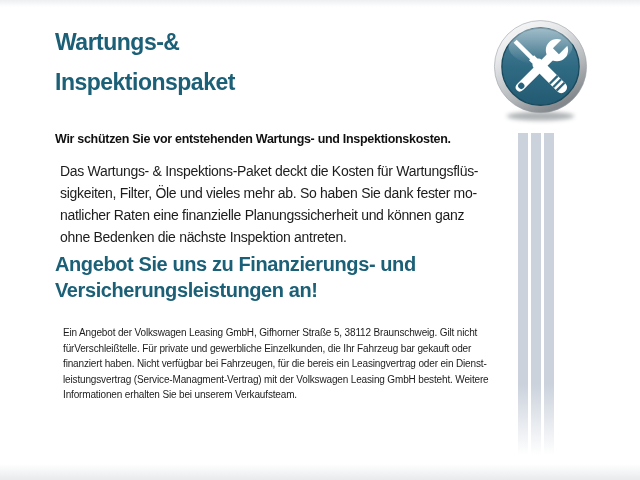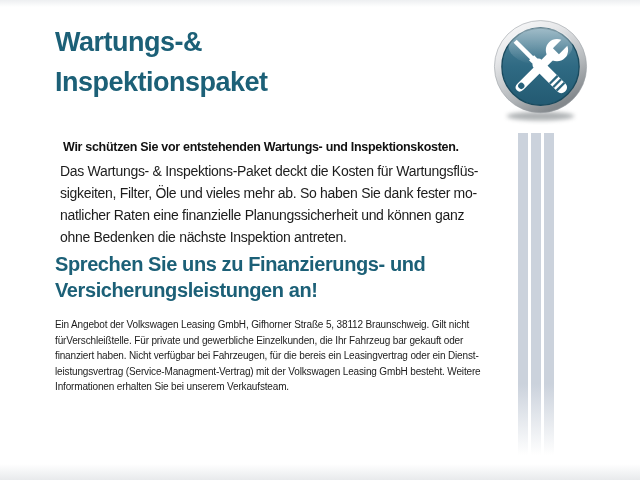--- a/index.html
+++ b/index.html
@@ -16,48 +16,48 @@
     position: absolute; top: 0; left: 0; right: 0; height: 7px;
     background: linear-gradient(to bottom, #edeff1, rgba(237,239,241,0));
   }
   .edge-bottom {
     position: absolute; bottom: 0; left: 0; right: 0; height: 16px;
     background: linear-gradient(to top, #e8eaec, rgba(232,234,236,0));
   }
 
   .title {
     position: absolute; left: 55px; top: 22px; margin: 0;
-    font-size: 27px; line-height: 40px; font-weight: bold;
+    font-size: 23px; line-height: 40px; font-weight: bold;
     letter-spacing: -0.5px; color: #1c6077;
     white-space: pre-line;
   }
 
   .lead {
-    position: absolute; left: 55px; top: 131px; margin: 8px;
+    position: absolute; left: 55px; top: 131px; margin: 0;
     font-size: 12.5px; line-height: 16px; font-weight: bold;
     letter-spacing: -0.3px; color: #111111;
     white-space: pre;
   }
 
   .bodytext {
     position: absolute; left: 55px; top: 155px; margin: 5px;
     font-size: 14px; line-height: 22px; font-weight: normal;
     letter-spacing: -0.3px; color: #1c1c1c;
     white-space: pre-line;
   }
 
   .cta {
     position: absolute; left: 55px; top: 251px; margin: 0;
     font-size: 20px; line-height: 26px; font-weight: bold;
     letter-spacing: -0.4px; color: #1c6077;
     white-space: pre-line;
   }
 
   .legal {
-    position: absolute; left: 55px; top: 317px; margin: 0;
+    position: absolute; left: 55px; top: 317px; margin: 8px;
     font-size: 10px; line-height: 15.6px; font-weight: normal;
     letter-spacing: -0.15px; color: #1c1c1c;
     white-space: pre-line;
   }
 
   .icon-wrap {
     position: absolute; left: 492px; top: 18px;
     width: 97px; height: 107px;
   }
 
@@ -140,21 +140,21 @@
     <div class="stripe"></div>
   </div>
 
   <p class="lead">Wir schützen Sie vor entstehenden Wartungs- und Inspektionskosten.</p>
 
   <p class="bodytext">Das Wartungs- &amp; Inspektions-Paket deckt die Kosten für Wartungsflüs-
 sigkeiten, Filter, Öle und vieles mehr ab. So haben Sie dank fester mo-
 natlicher Raten eine finanzielle Planungssicherheit und können ganz
 ohne Bedenken die nächste Inspektion antreten.</p>
 
-  <h2 class="cta">Sprechen Sie uns zu Finanzierungs- und
+  <h2 class="cta">Angebot Sie uns zu Finanzierungs- und
 Versicherungsleistungen an!</h2>
 
   <p class="legal">Ein Angebot der Volkswagen Leasing GmbH, Gifhorner Straße 5, 38112 Braunschweig. Gilt nicht
 fürVerschleißtelle. Für private und gewerbliche Einzelkunden, die Ihr Fahrzeug bar gekauft oder
 finanziert haben. Nicht verfügbar bei Fahrzeugen, für die bereis ein Leasingvertrag oder ein Dienst-
 leistungsvertrag (Service-Managment-Vertrag) mit der Volkswagen Leasing GmbH besteht. Weitere
 Informationen erhalten Sie bei unserem Verkaufsteam.</p>
 
   <div class="edge-bottom"></div>
 

